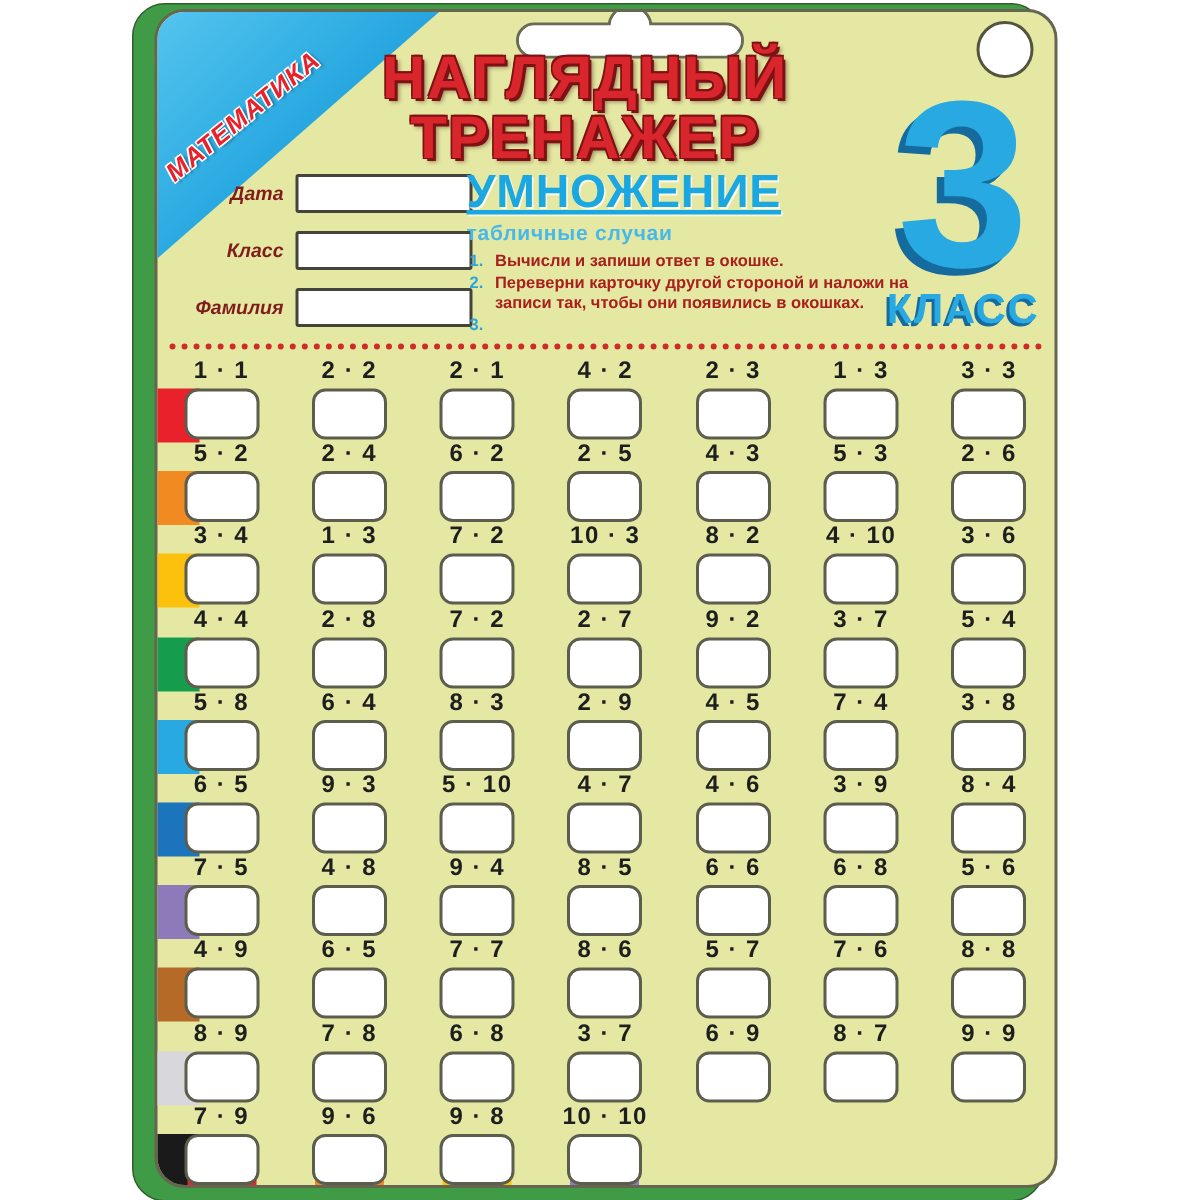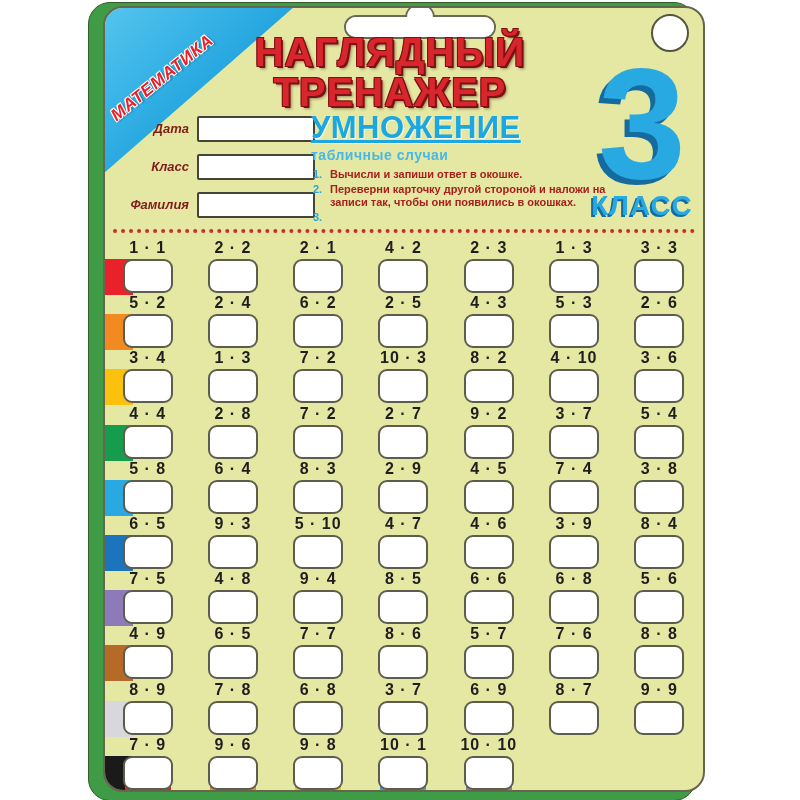--- a/index.html
+++ b/index.html
@@ -427,25 +427,20 @@
           <div class="bsq" style="background: rgb(241, 138, 33);"></div>
           <div class="plabel">9 · 6</div>
           <div class="pbox"></div>
         </div>
         <div class="cell">
           <div class="bsq" style="background: rgb(252, 193, 13);"></div>
           <div class="plabel">9 · 8</div>
           <div class="pbox"></div>
         </div>
         <div class="cell">
-          <div class="bsq" style="background: rgb(41, 169, 225);"></div>
-          <div class="plabel">10 · 1</div>
-          <div class="pbox"></div>
-        </div>
-        <div class="cell">
           <div class="bsq" style="background: rgb(141, 123, 185);"></div>
           <div class="plabel">10 · 10</div>
           <div class="pbox"></div>
         </div>
       </div>
     </div>
 
 </div>
 
 </body></html>

